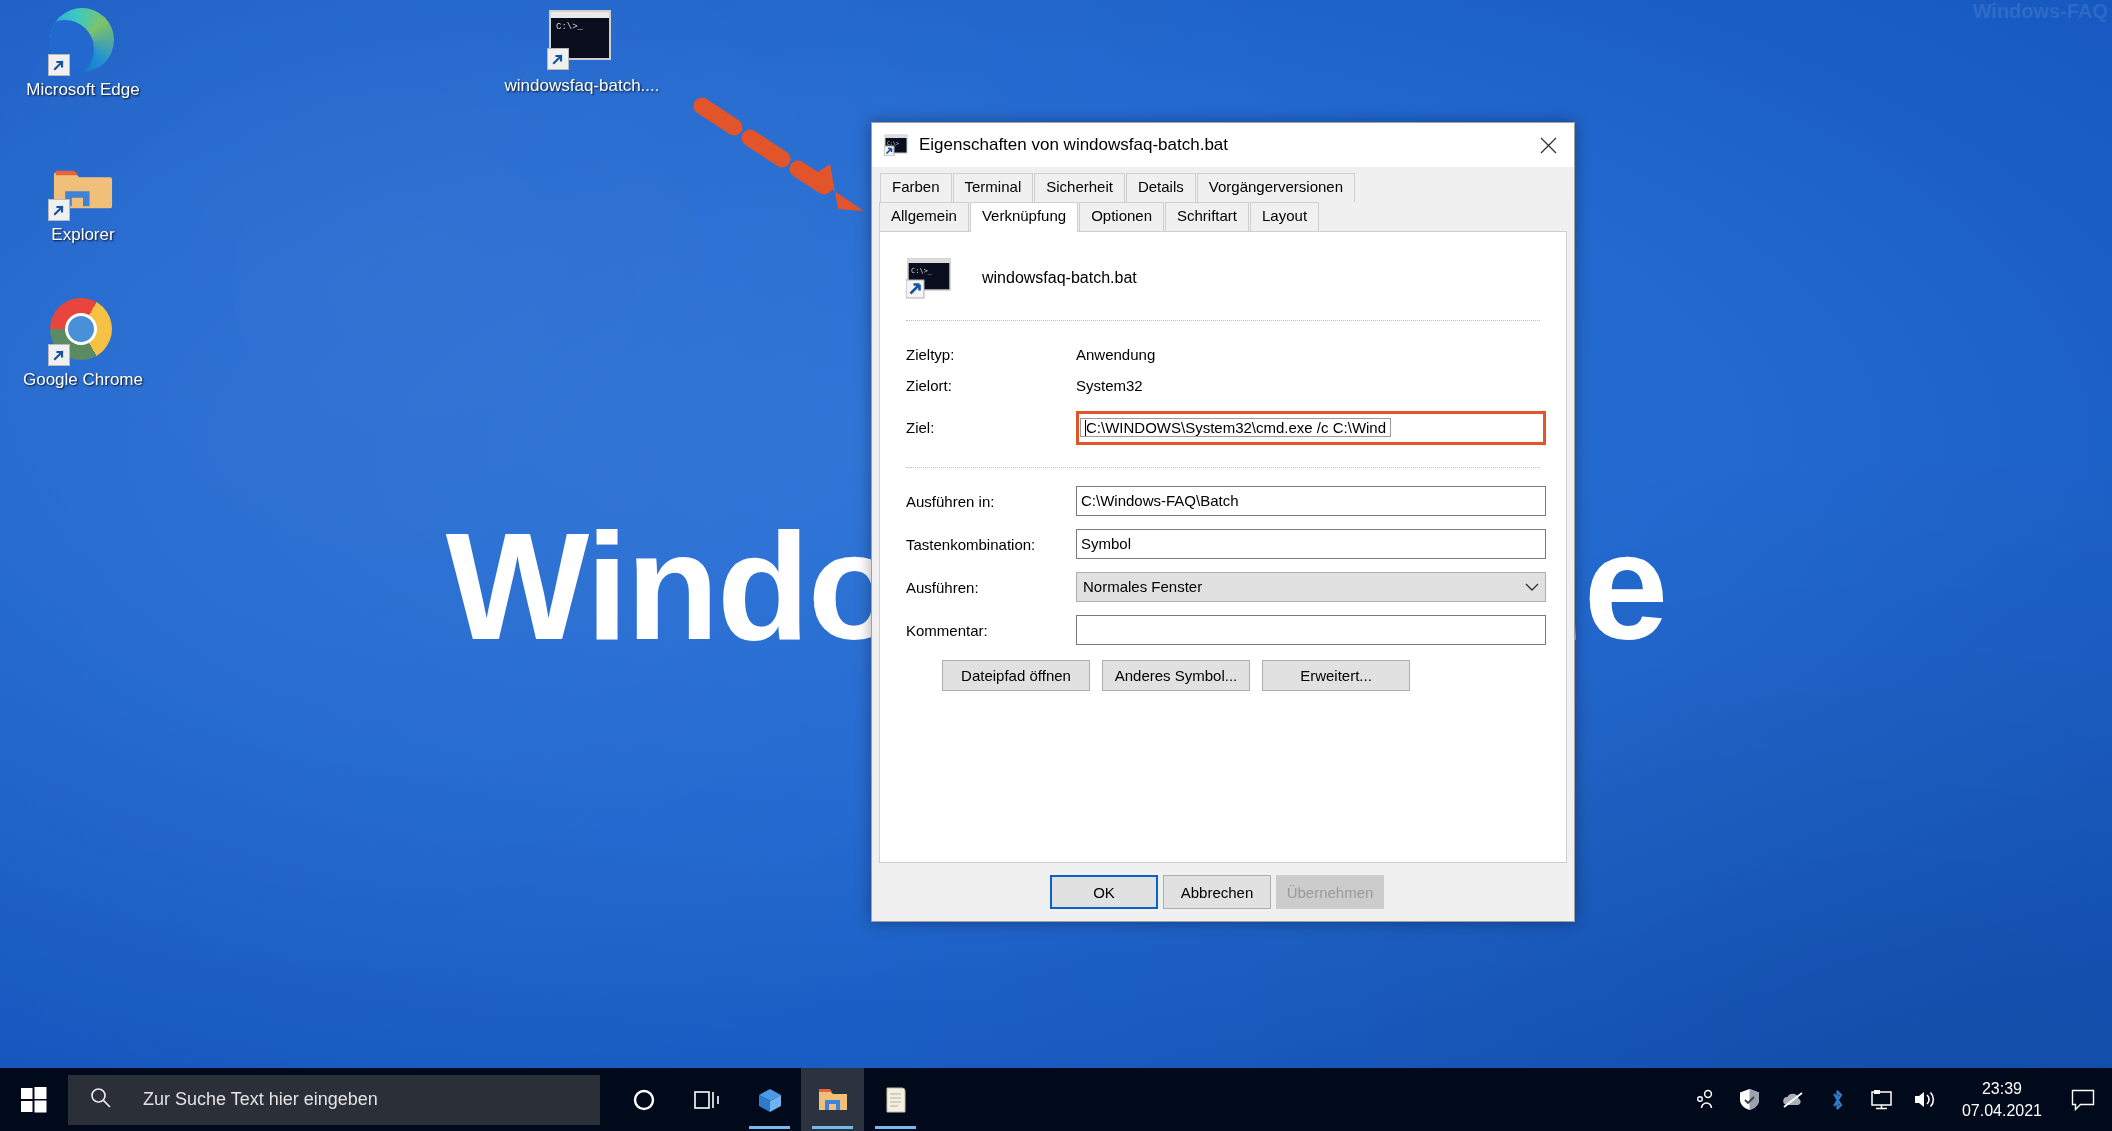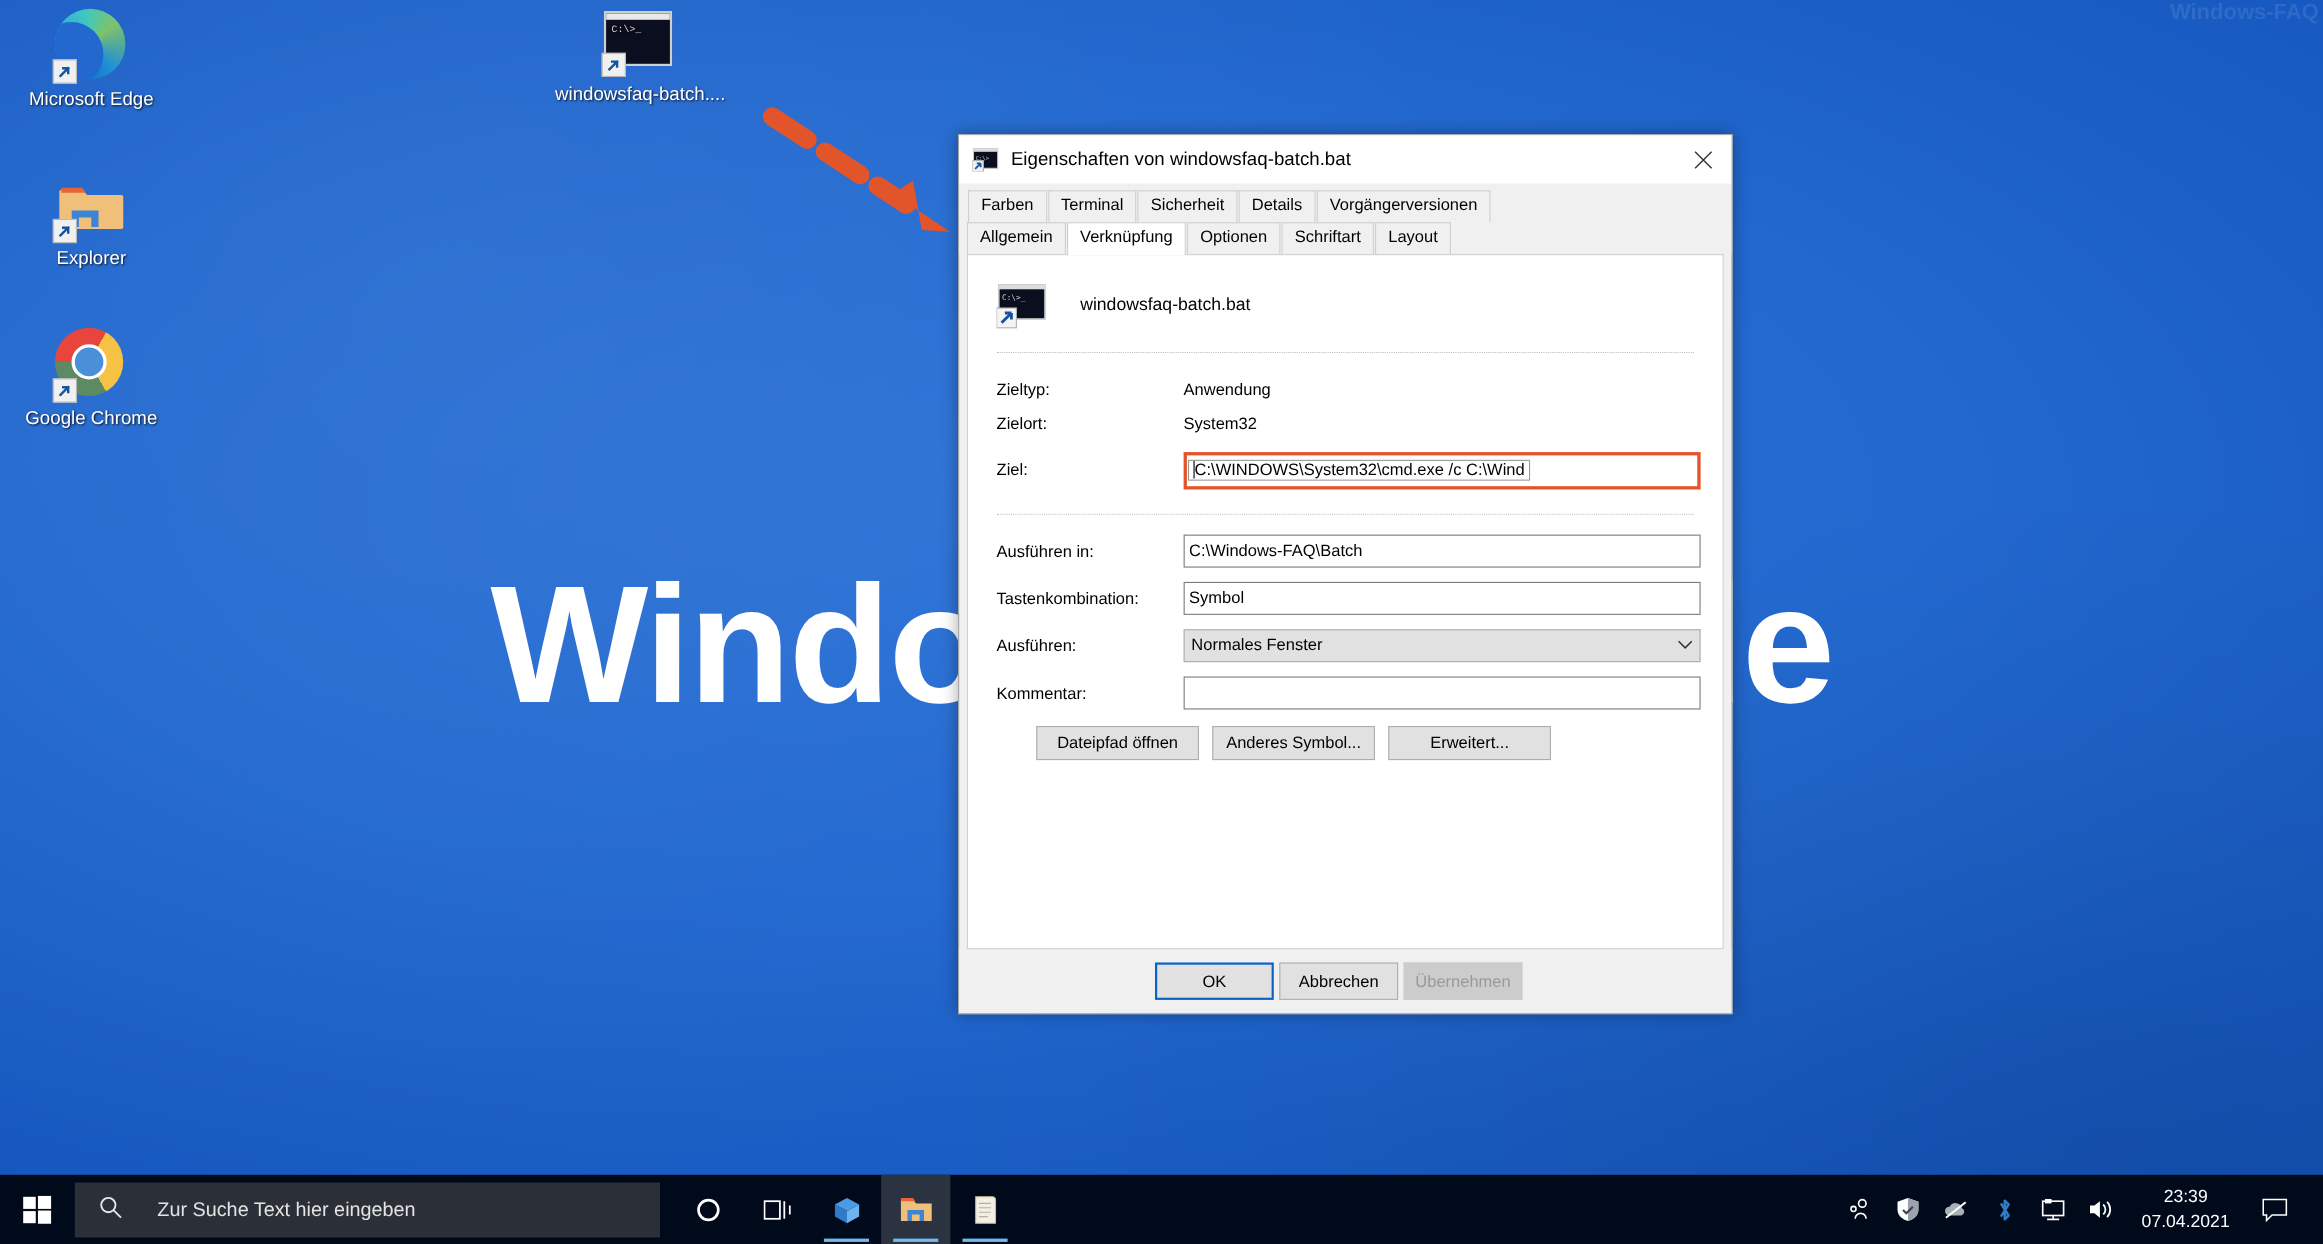--- a/index.html
+++ b/index.html
@@ -293,21 +293,21 @@
   }
   .tb-item.running::after{
     content:""; position:absolute;left:11px;bottom:2px;
     width:41px;height:3px;background:#76b9ed;
   }
   .tb-item.active{ background:#2b3240; }
   #tray{
     margin-left:auto;
     display:flex;align-items:flex-end;
     height:63px;
-    padding-right:17px;
+    padding-right:2px;
   }
   .tray-icon{
     width:44px;height:63px;
     display:flex;align-items:center;justify-content:center;
     cursor:default;
   }
   #clock{
     display:flex;flex-direction:column;align-items:center;justify-content:center;
     height:63px; padding:0 14px;
     font-size:16px; line-height:1.35;

